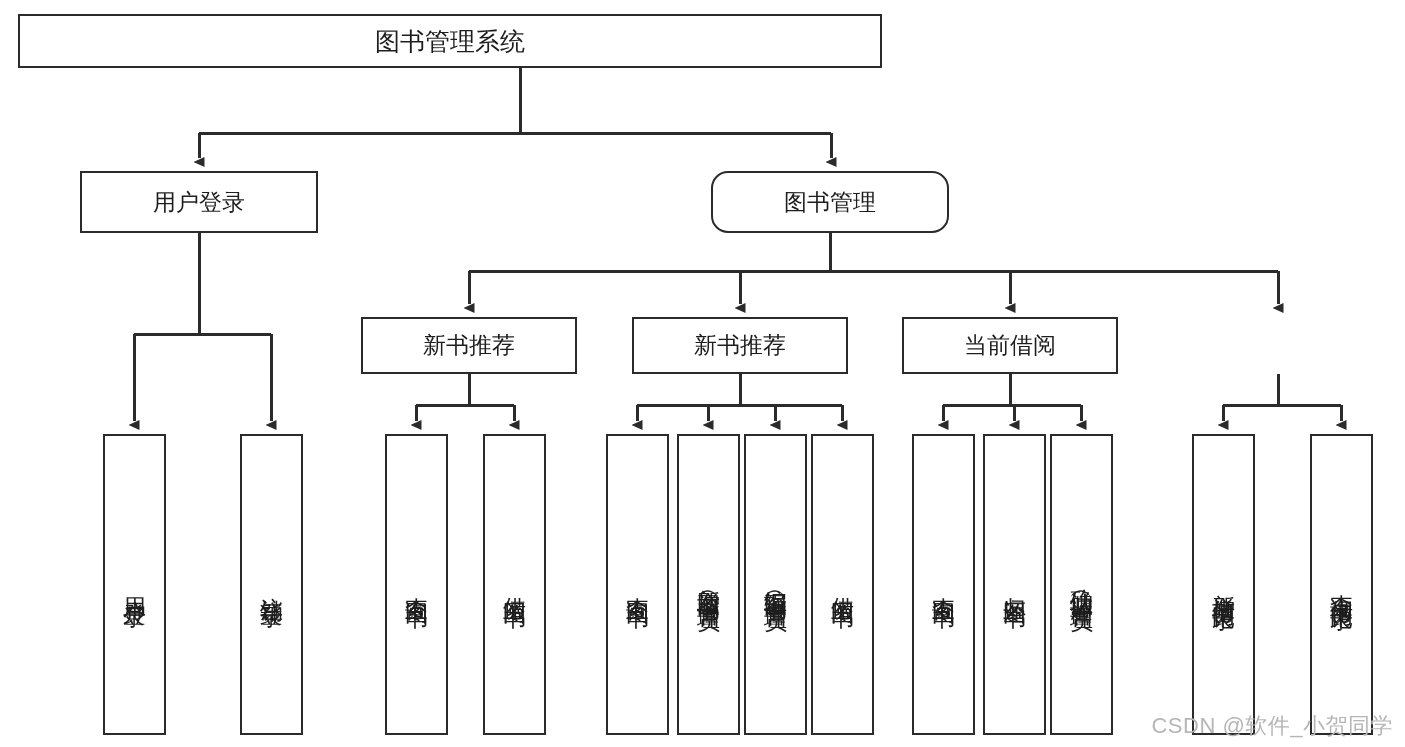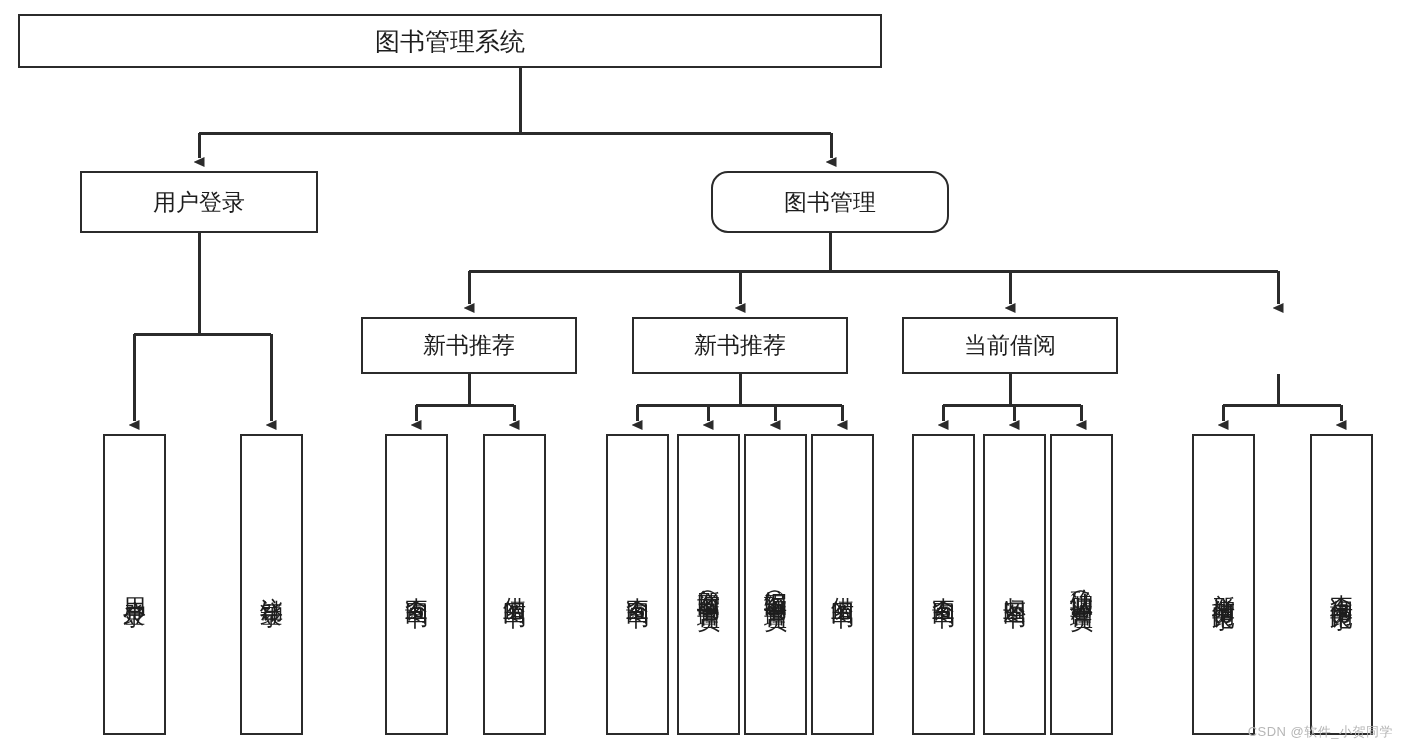--- a/index.html
+++ b/index.html
@@ -54,21 +54,21 @@
     text-orientation: upright;
     letter-spacing: 3px;
     line-height: 1;
     white-space: nowrap;
     display: block;
   }
   #watermark {
     position: absolute;
     right: 12px;
     bottom: 6px;
-    font-size: 13px;
+    font-size: 22px;
     color: #b6b6b6;
     white-space: nowrap;
     letter-spacing: 0.5px;
   }
 </style>
 </head>
 <body>
 
 <div id="diagram-root">
 

